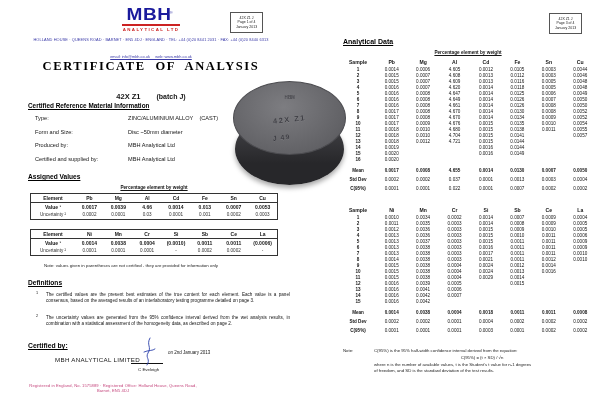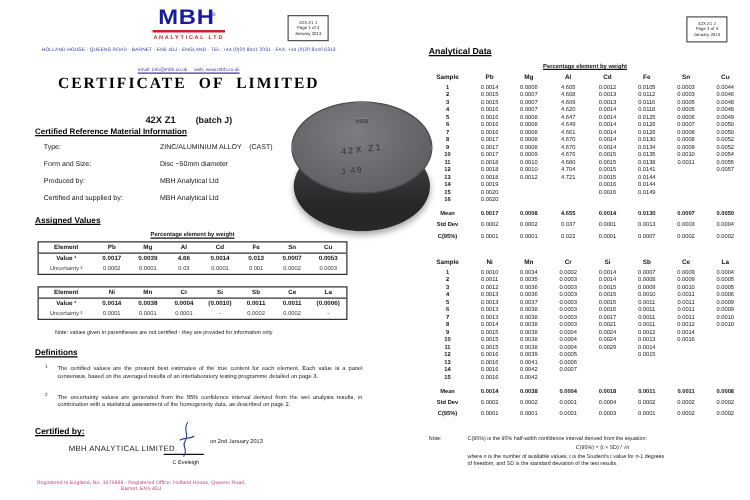--- a/index.html
+++ b/index.html
@@ -73,21 +73,21 @@
 
 <div class="stamp" style="left:230px;top:12px;width:33px;height:21px">
   <div>42X Z1 J</div>
   <div>Page 1 of 4</div>
   <div>January 2013</div>
 </div>
 
 <div class="center-col addr" style="top:37px">HOLLAND HOUSE · QUEENS ROAD · BARNET · EN5 4DJ · ENGLAND · TEL: +44 (0)20 8441 2031 · FAX: +44 (0)20 8440 6313</div>
 <div class="center-col" style="top:43.5px"><span class="email">email: info@mbh.co.uk     web: www.mbh.co.uk</span></div>
 
-<div class="center-col doc-title" style="top:59px">CERTIFICATE OF LIMITED</div>
+<div class="center-col doc-title" style="top:59px">CERTIFICATE OF ANALYSIS</div>
 
 <div class="center-col product" style="top:85px">
   <span class="code">42X Z1</span><span class="batch">(batch J)</span>
 </div>
 
 <div class="abs h-ul" style="left:28px;top:102px;font-size:6.4px">Certified Reference Material Information</div>
 
 <div class="abs" style="left:35px;top:115px;width:240px">
   <div class="crm-field">
     <span class="lbl">Type:</span>

